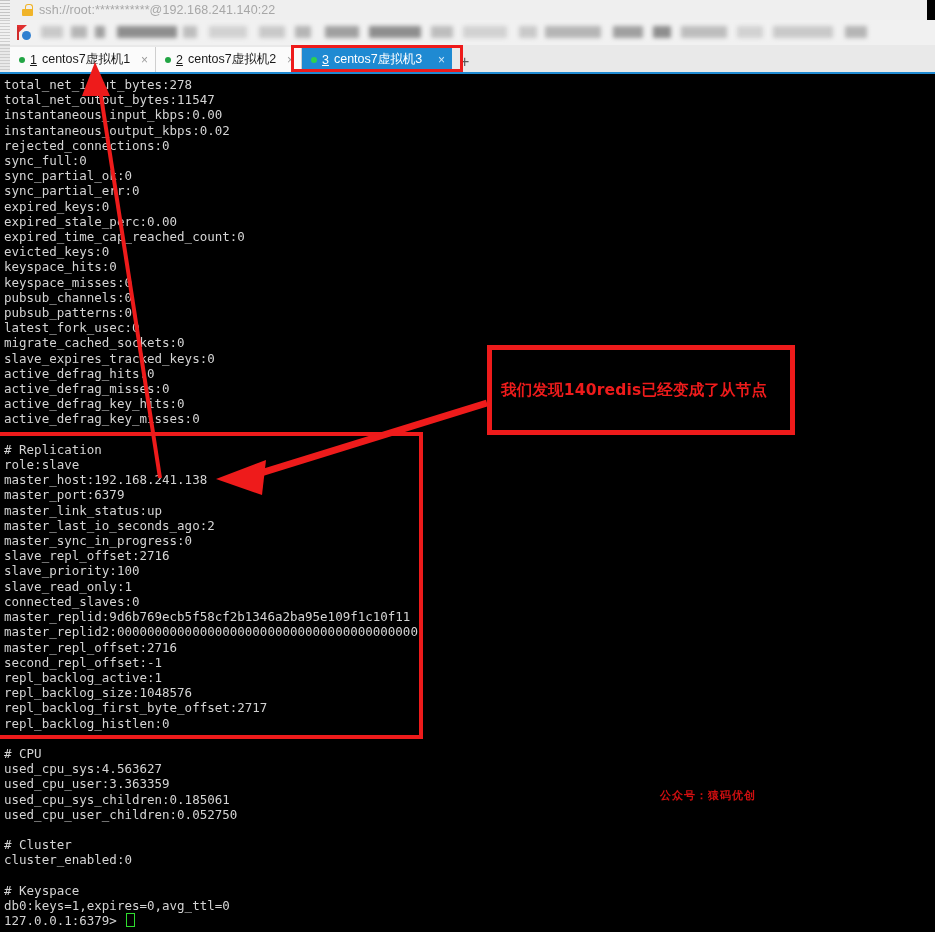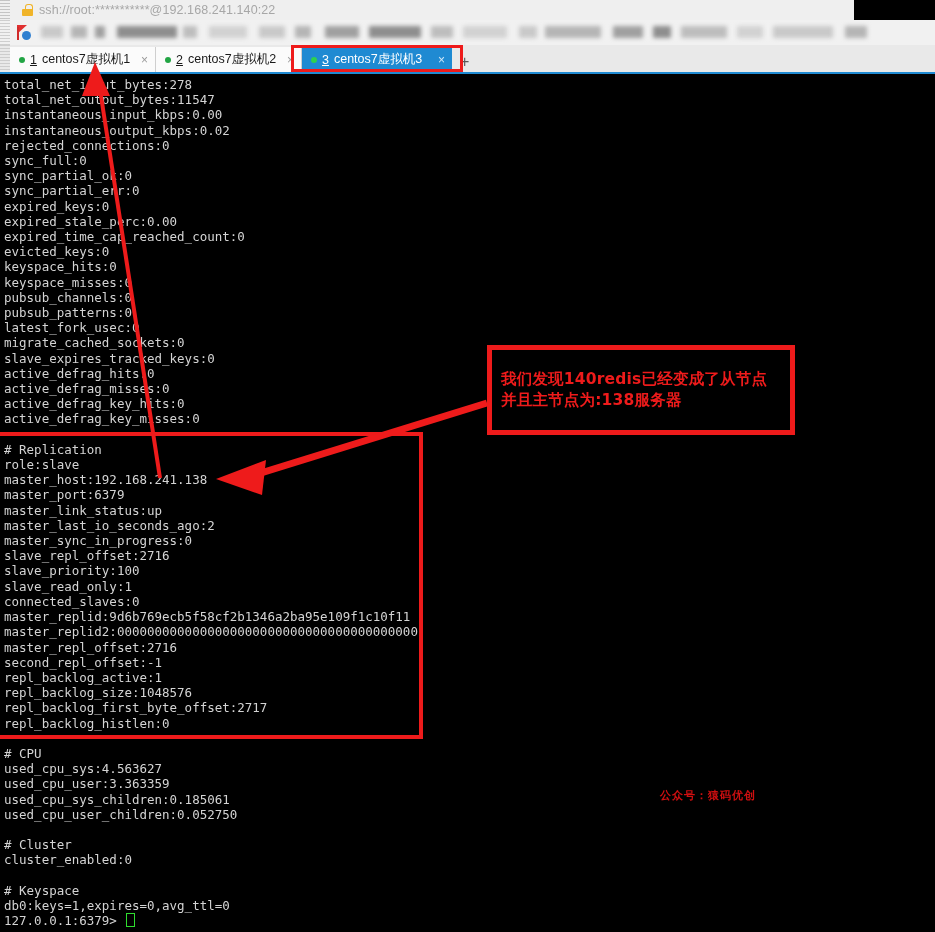--- a/index.html
+++ b/index.html
@@ -7,21 +7,21 @@
     width:935px;height:932px;
     background:#000;
     font-family:"Liberation Sans", sans-serif;
     overflow:hidden;
     position:relative;
   }
   
   #app{position:relative;width:935px;height:932px;background:#000;}
 
   .titlebar{
-    position:absolute;left:0;top:0;width:854px;height:20px;
+    position:absolute;left:0;top:0;width:927px;height:20px;
     background:#efefef;
     display:flex;align-items:center;
   }
   .tb-grip{width:10px;height:20px;
     background:repeating-linear-gradient(to bottom,#bdbdbd 0 1px,transparent 1px 3px);
     opacity:.85;}
   .lock-icon{width:11px;height:12px;margin-left:12px;margin-right:6px;position:relative;}
   .lock-icon .body{position:absolute;left:0;bottom:0;width:11px;height:7px;background:#f0b429;border-radius:1px;}
   .lock-icon .shack{position:absolute;left:2.5px;top:0px;width:6px;height:6px;border:1.6px solid #f0b429;border-bottom:none;border-radius:3px 3px 0 0;}
   .title-text{
@@ -200,19 +200,18 @@
       </g>
 
       <g>
         <path d="M 487,403 L 248,477" stroke="#ee1b1b" stroke-width="7" fill="none"></path>
         <polygon points="216,479 266,460 262,495" fill="#ee1b1b"></polygon>
       </g>
     </svg>
 
     <div class="note-box">
       <div class="note-line">我们发现140redis已经变成了从节点</div>
-      <div class="note-line">并且主节点为:138服务器</div>
     </div>
 
     <div class="watermark">公众号：猿码优创</div>
   </div>
 
 </div>
 
 </body></html>

